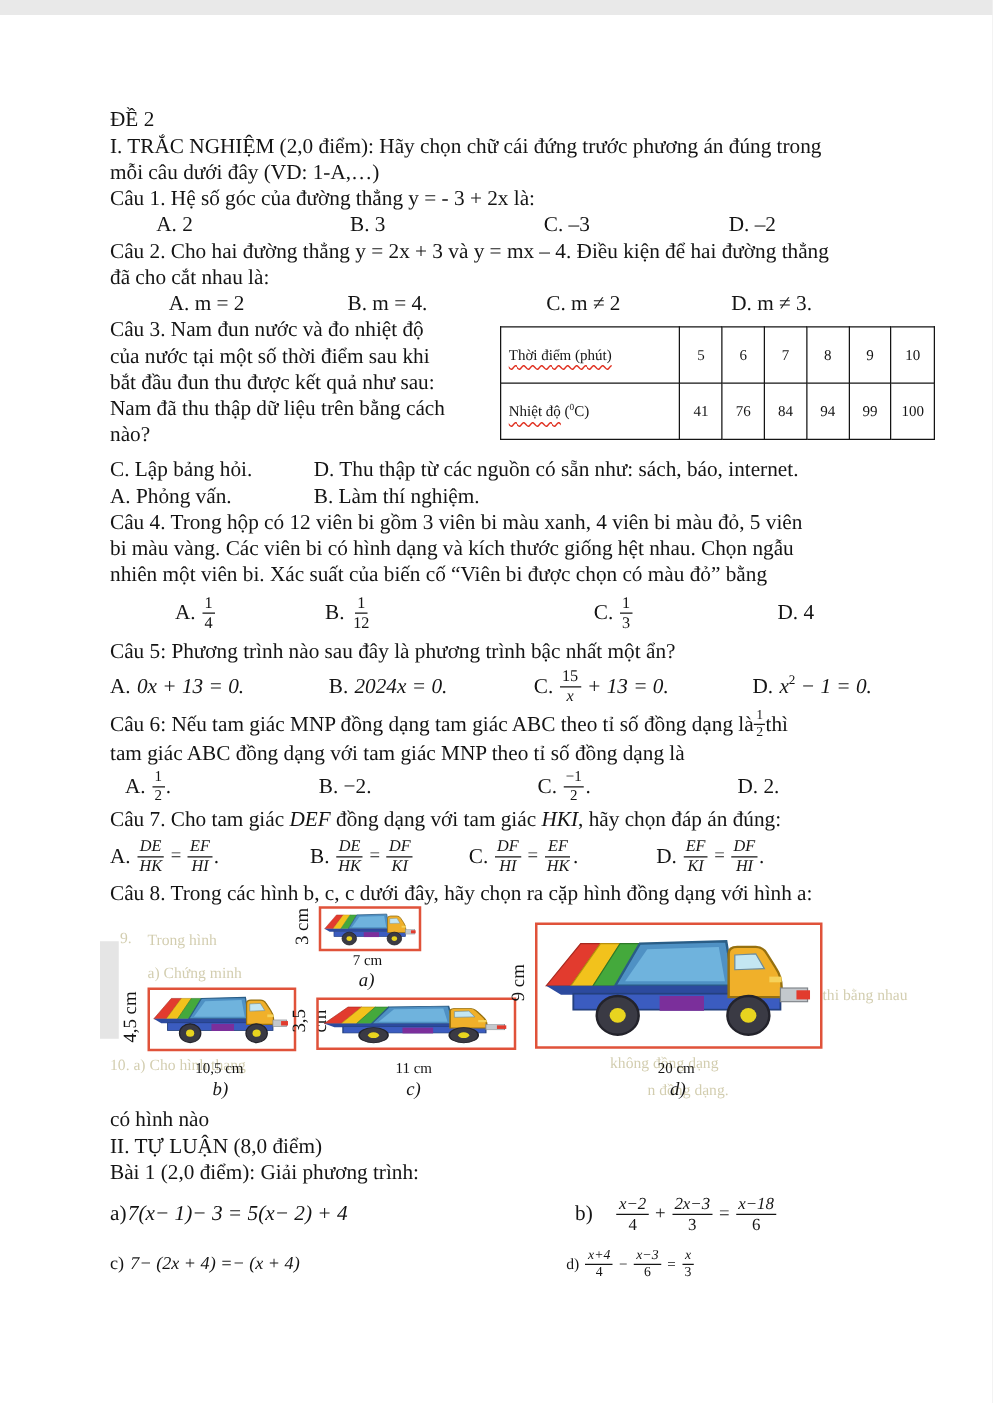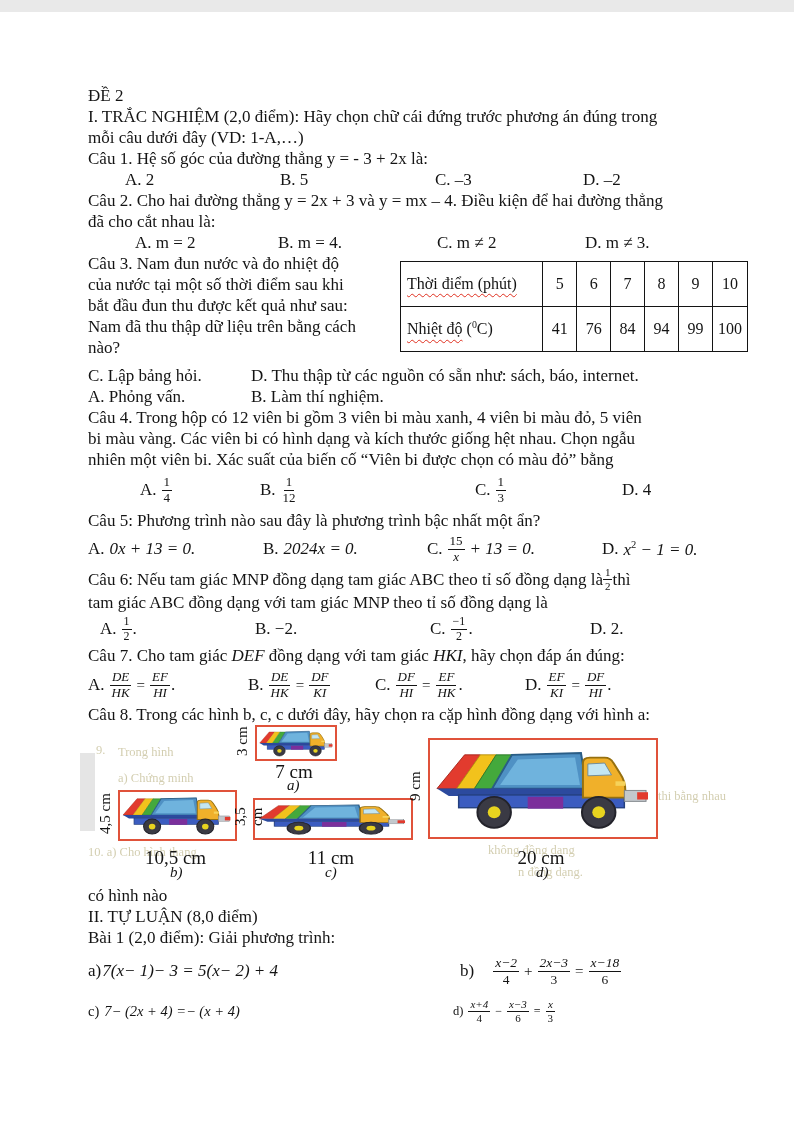--- a/index.html
+++ b/index.html
@@ -11,29 +11,29 @@
   .row>span{position:absolute;top:0;line-height:21px;white-space:nowrap}
   .frow{position:relative}
   .frow>span{position:absolute;top:0;bottom:0;display:flex;align-items:center;gap:5px;white-space:nowrap}
   .frac{display:inline-flex;flex-direction:column;align-items:center;font-size:13px;line-height:1.15;vertical-align:middle}
   .frac .num{border-bottom:1px solid #141414;padding:0 2px;display:block}
   .frac .den{padding:0 2px;display:block}
   .mi{font-style:italic}
   sup{font-size:.62em}
   .q3block{position:relative;height:112px}
   table.t3{border-collapse:collapse;position:absolute;left:312px;top:8px;background:#fff}
-  .t3 td{border:1.4px solid #141414;height:44px;vertical-align:middle;font-size:16px;padding:0}
+  .t3 td{border:1.4px solid #141414;height:44px;vertical-align:middle;font-size:12px;padding:0}
   .t3 td.h{width:146px;padding:0 6px}
   .t3 td.v{width:36px;text-align:center}
   .wavy{text-decoration:underline wavy #e03020;text-decoration-thickness:1px;text-underline-offset:4px}
   .fig{position:relative;height:160px}
   .fbox{position:absolute;border:2px solid #e0523a;background:transparent;z-index:2}
   .fbox svg{position:absolute;left:2%;top:3%;width:96%;height:94%}
   .vlab{position:absolute;writing-mode:vertical-rl;transform:rotate(180deg);font-size:15px;text-align:center;z-index:2}
-  .dim{position:absolute;font-size:19px;text-align:center;z-index:2}
+  .dim{position:absolute;font-size:12px;text-align:center;z-index:2}
   .flab{position:absolute;font-style:italic;font-size:15px;z-index:2}
   .bleed{position:absolute;color:#a79d62;opacity:.5;filter:blur(.5px);font-size:12.5px;white-space:nowrap;z-index:1}
   .scanshadow{position:absolute;left:-8px;top:28px;width:15px;height:78px;background:#cfcfcf;opacity:.55;z-index:1}
   .eqsmall{font-size:14.5px}
   .eqtiny{font-size:12.5px}
   .op{font-size:15px}
 </style>
 </head>
 <body>
 
@@ -64,21 +64,21 @@
 <div class="page">
 <div class="content">
 
   <div class="line">ĐỀ 2</div>
   <div class="line">I. TRẮC NGHIỆM (2,0 điểm): Hãy chọn chữ cái đứng trước phương án đúng trong</div>
   <div class="line">mỗi câu dưới đây (VD: 1-A,…)</div>
 
   <div class="line">Câu 1. Hệ số góc của đường thẳng y = - 3 + 2x là:</div>
   <div class="row">
     <span style="left:37px">A. 2</span>
-    <span style="left:192px">B. 5</span>
+    <span style="left:192px">B. 3</span>
     <span style="left:347px">C. –3</span>
     <span style="left:495px">D. –2</span>
   </div>
 
   <div class="line">Câu 2. Cho hai đường thẳng y = 2x + 3 và y = mx – 4. Điều kiện để hai đường thẳng</div>
   <div class="line">đã cho cắt nhau là:</div>
   <div class="row">
     <span style="left:47px">A. m = 2</span>
     <span style="left:190px">B. m = 4.</span>
     <span style="left:349px">C. m ≠ 2</span>

